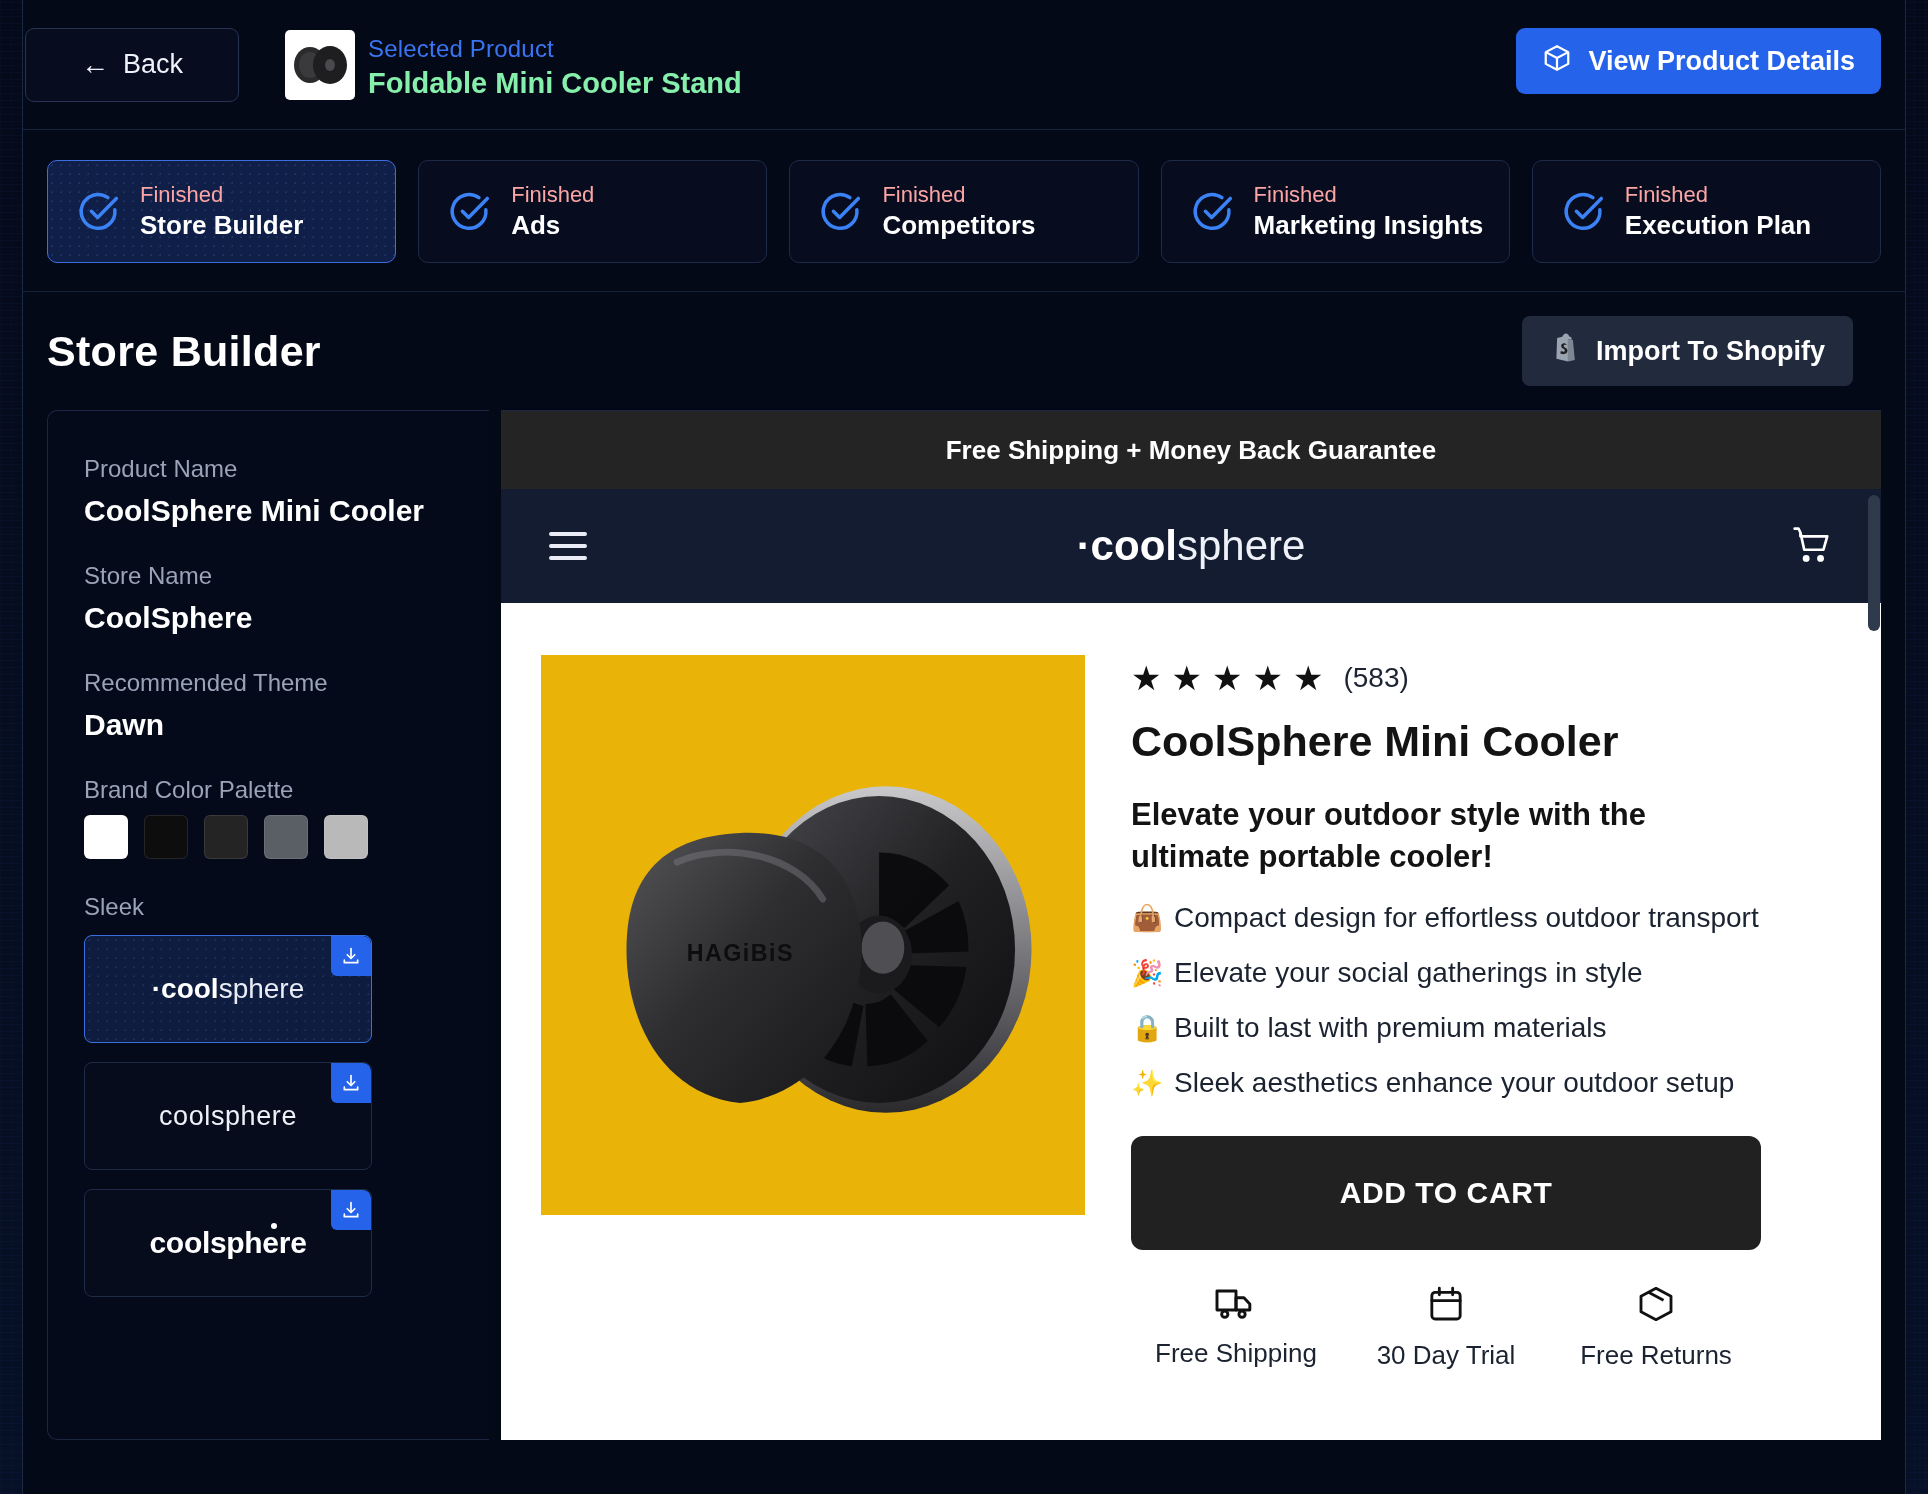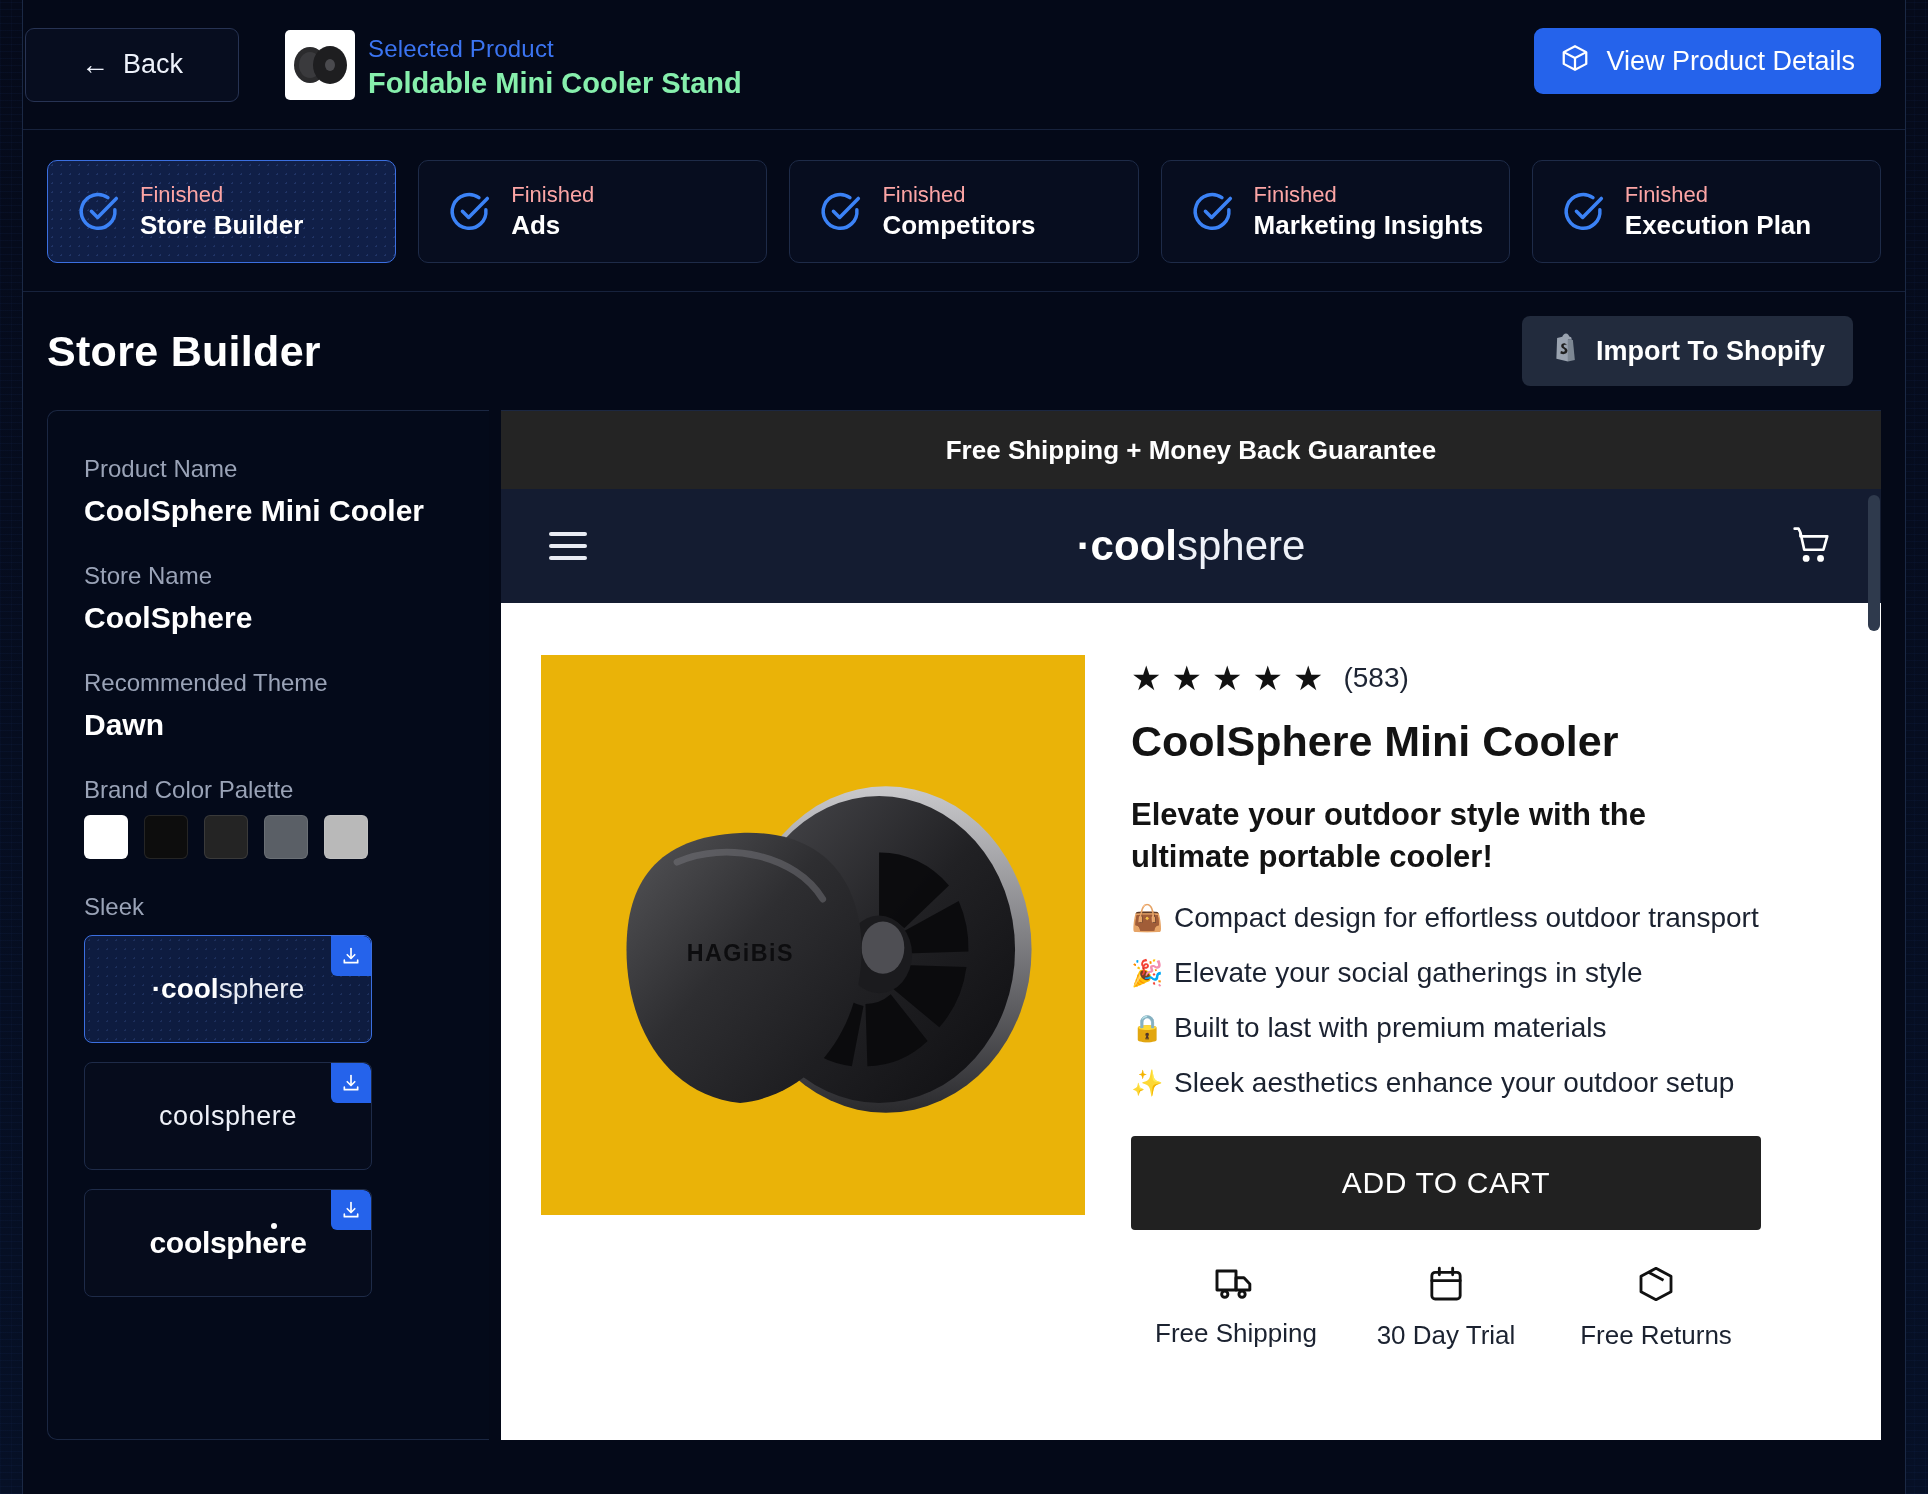--- a/index.html
+++ b/index.html
@@ -54,21 +54,21 @@
     display: flex; align-items: center; justify-content: center;
     overflow: hidden;
   }
   .selected-text { display: flex; flex-direction: column; gap: 4px; }
   .selected-label { color: #3b74f2; font-size: 24px; font-weight: 500; letter-spacing: .2px; }
   .selected-name { color: #86efac; font-size: 29px; font-weight: 700; }
   .view-details-btn {
     position: absolute; right: 24px; top: 28px;
     height: 66px; padding: 0 26px;
     background: #2563eb; border: none; border-radius: 9px;
-    color: #fff; font-size: 27px; font-weight: 400;
+    color: #fff; font-size: 27px; font-weight: 700;
     display: flex; align-items: center; gap: 16px;
     cursor: pointer;
     font-family: "Liberation Sans", sans-serif;
   }
 
   
   .steps {
     display: flex; gap: 22px;
     padding: 30px 24px 28px 24px;
     border-bottom: 1px solid #17223c;
@@ -223,23 +223,23 @@
   .pdp-sub { color: #131313; font-size: 31px; font-weight: 700; line-height: 1.36; margin-bottom: 24px; max-width: 600px; }
   .bullets { list-style: none; }
   .bullets li {
     color: #1b2230; font-size: 28px;
     display: flex; align-items: center; gap: 13px;
     margin-bottom: 23px;
   }
   .bullet-emoji { font-size: 26px; width: 30px; text-align: center; }
   .atc {
     margin-top: 14px;
-    width: 630px; height: 94px;
-    background: #212121; border: none; border-radius: 4px;
-    color: #fff; font-size: 30px; font-weight: 400; letter-spacing: .6px;
+    width: 630px; height: 114px;
+    background: #212121; border: none; border-radius: 12px;
+    color: #fff; font-size: 30px; font-weight: 700; letter-spacing: .6px;
     cursor: pointer;
     font-family: "Liberation Sans", sans-serif;
   }
   .badges { display: flex; width: 630px; margin-top: 34px; }
   .badge { flex: 1 1 0; display: flex; flex-direction: column; align-items: center; gap: 12px; }
   .badge-label { color: #1b2230; font-size: 26px; }
 
   
   .scrollbar-track {
     position: absolute;

